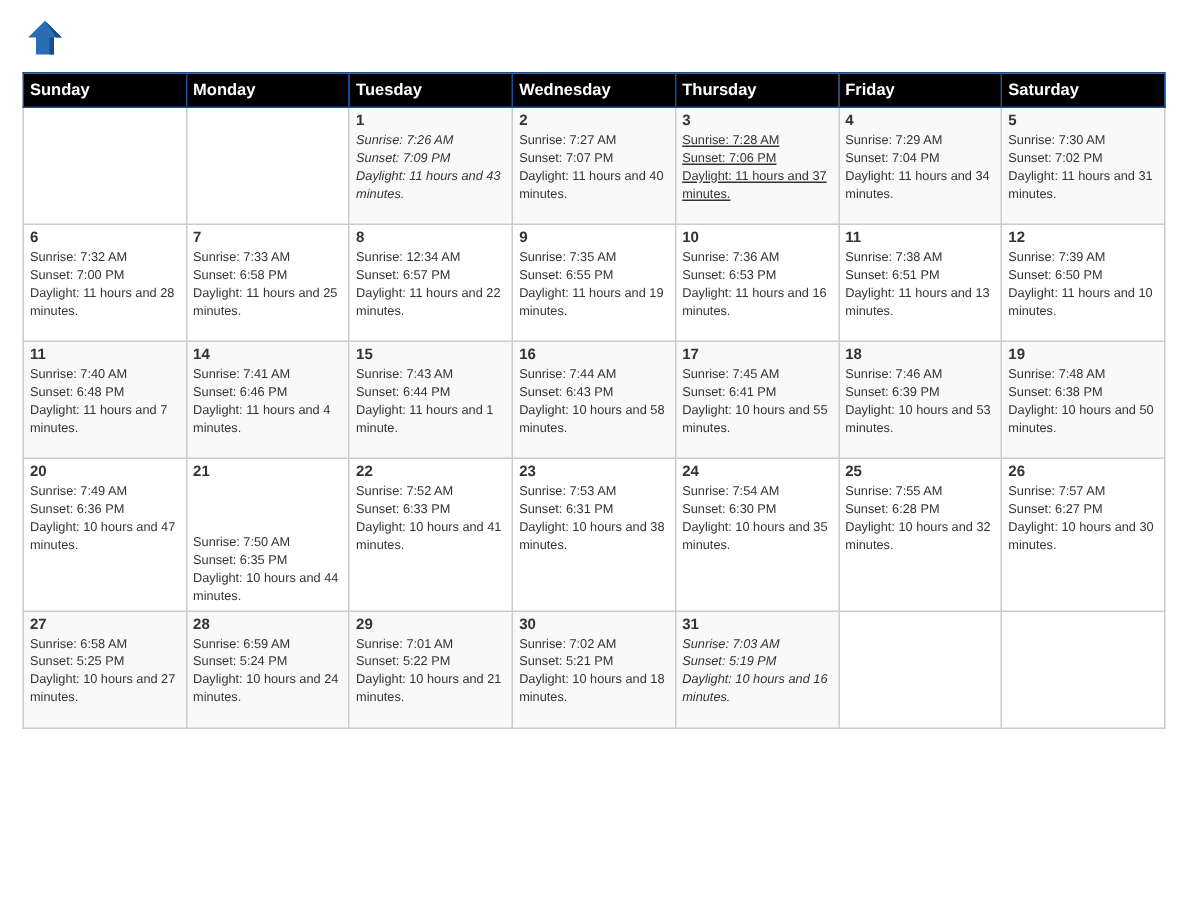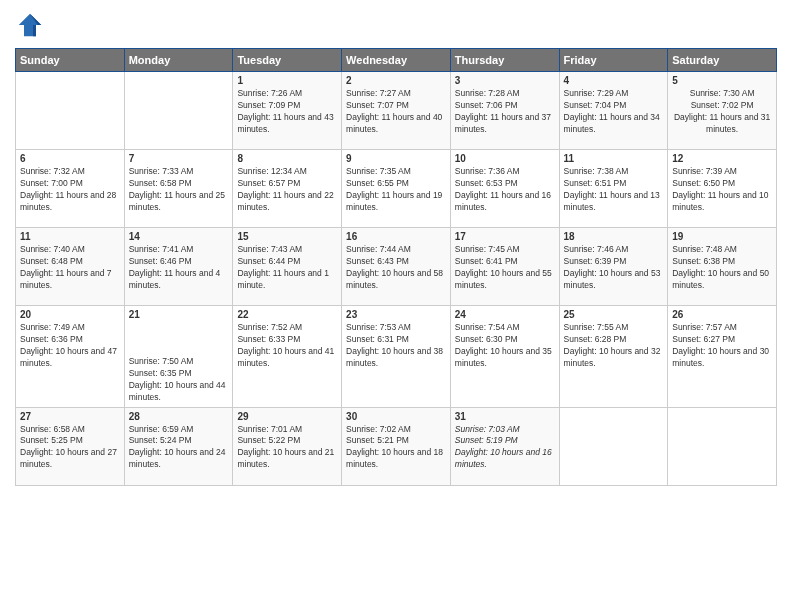--- a/index.html
+++ b/index.html
@@ -58,21 +58,21 @@
     .subtitle {
       font-size: 14px;
       color: #555;
     }
     table {
       width: 100%;
       border-collapse: collapse;
       table-layout: fixed;
     }
     thead tr th {
-      background: #737373;
+      background: #000000;
       color: #fff;
       font-size: 11px;
       font-weight: bold;
       padding: 5px 4px;
       text-align: left;
       border: 1px solid #1a5090;
     }
     tbody tr td {
       vertical-align: top;
       font-size: 9px;
@@ -132,45 +132,45 @@
           <th>Friday</th>
           <th>Saturday</th>
         </tr>
     </thead>
     <tbody id="calendar-body">
     <tr>
           <td class="empty-cell"></td>
           <td class="empty-cell"></td>
           <td>
             <span class="day-number">1</span>
-            <div class="day-info" style="white-space: pre-line;">Sunrise: 7:26 AM
+            <div class="day-info" style="white-space: pre-line; font-style: italic;">Sunrise: 7:26 AM
 Sunset: 7:09 PM
 Daylight: 11 hours and 43 minutes.</div>
           </td>
           <td>
             <span class="day-number">2</span>
             <div class="day-info" style="white-space: pre-line;">Sunrise: 7:27 AM
 Sunset: 7:07 PM
 Daylight: 11 hours and 40 minutes.</div>
           </td>
           <td>
             <span class="day-number">3</span>
-            <div class="day-info" style="white-space: pre-line;">Sunrise: 7:28 AM
+            <div class="day-info" style="white-space: pre-line; text-decoration: underline;">Sunrise: 7:28 AM
 Sunset: 7:06 PM
 Daylight: 11 hours and 37 minutes.</div>
           </td>
           <td>
             <span class="day-number">4</span>
             <div class="day-info" style="white-space: pre-line;">Sunrise: 7:29 AM
 Sunset: 7:04 PM
 Daylight: 11 hours and 34 minutes.</div>
           </td>
           <td>
             <span class="day-number">5</span>
-            <div class="day-info" style="white-space: pre-line; text-align: center;">Sunrise: 7:30 AM
+            <div class="day-info" style="white-space: pre-line;">Sunrise: 7:30 AM
 Sunset: 7:02 PM
 Daylight: 11 hours and 31 minutes.</div>
           </td>
         </tr>
         <tr>
           <td>
             <span class="day-number">6</span>
             <div class="day-info" style="white-space: pre-line;">Sunrise: 7:32 AM
 Sunset: 7:00 PM
 Daylight: 11 hours and 28 minutes.</div>

